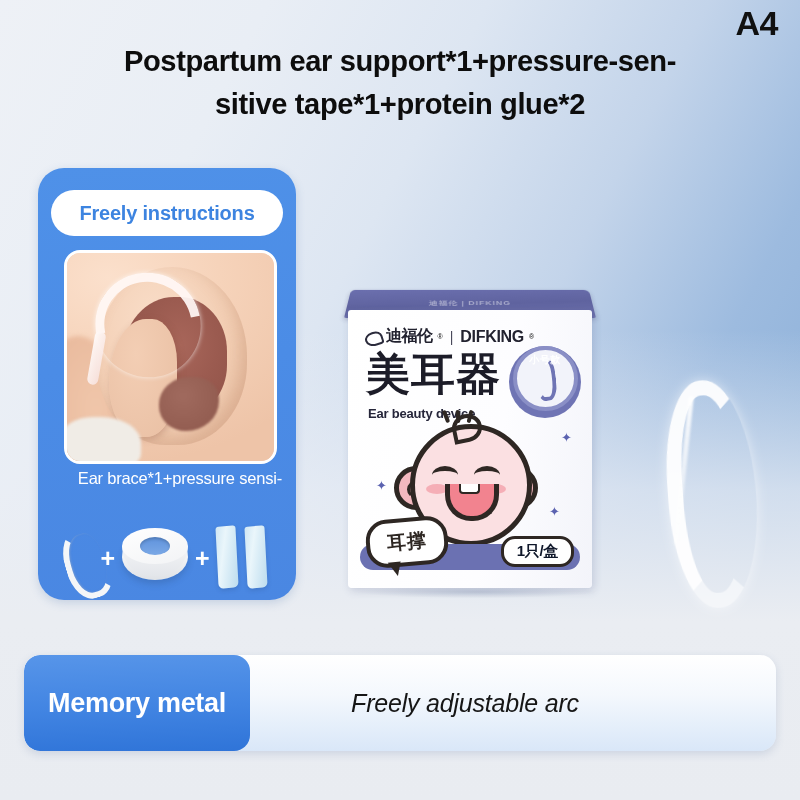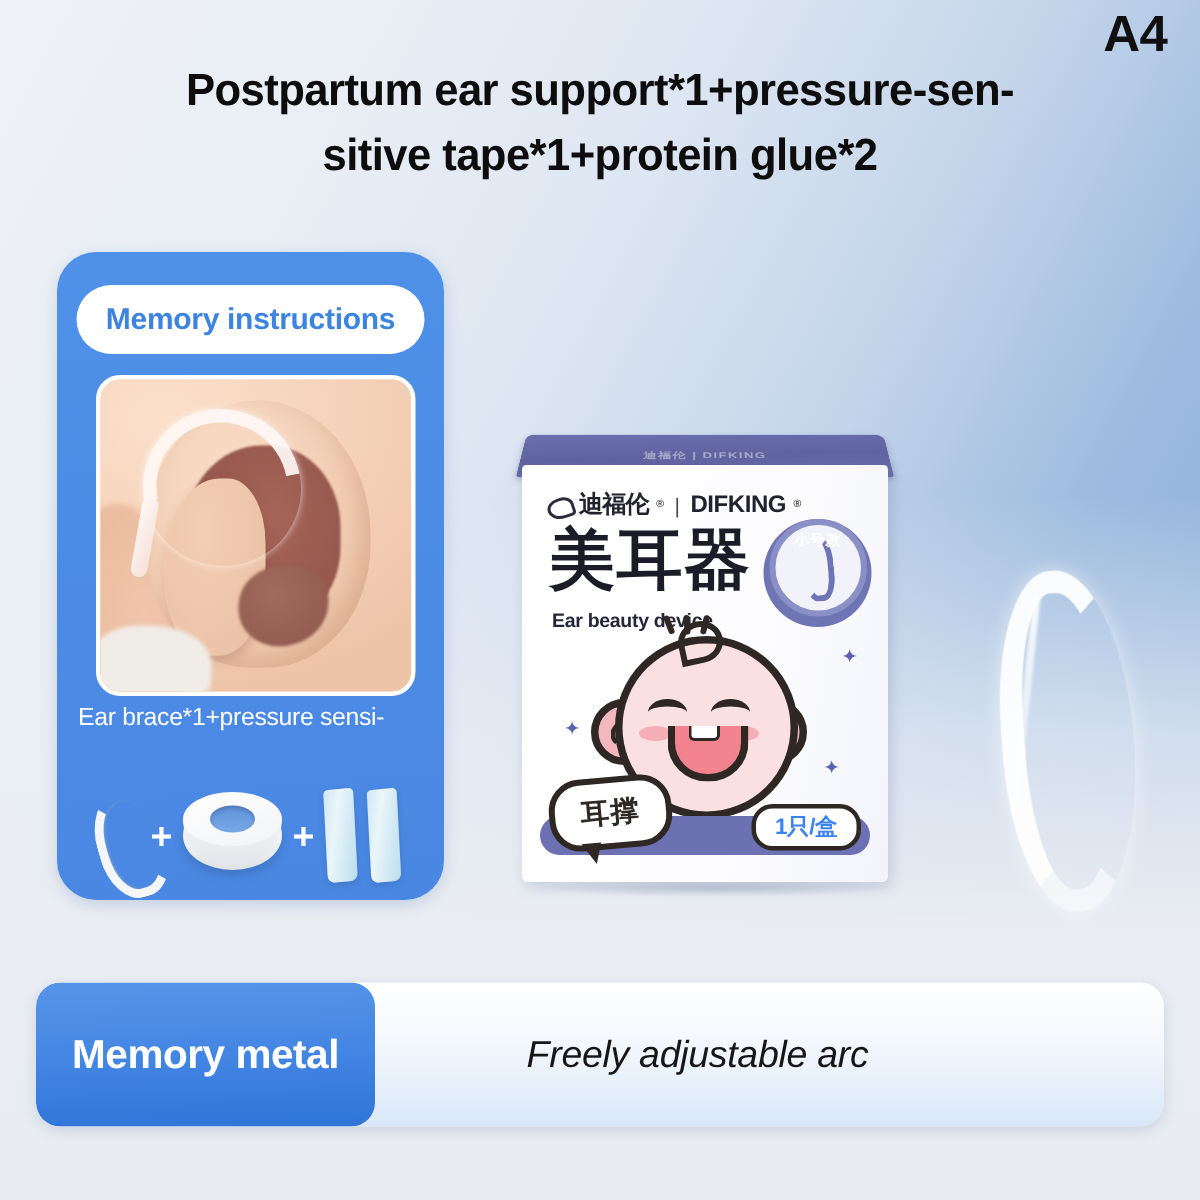--- a/index.html
+++ b/index.html
@@ -168,21 +168,21 @@
     border-radius: 40% 50% 30% 30%;
     background: #f0ece6;
     filter: blur(1.5px);
   }
 
   #kit-caption {
     position: absolute;
     left: 14px;
     top: 300px;
     width: 230px;
-    text-align: left;
+    text-align: right;
     color: #ffffff;
     font-size: 16.5px;
     line-height: 1.32;
     letter-spacing: -0.2px;
   }
   #kit-icons {
     position: absolute;
     left: 16px;
     top: 352px;
     width: 226px;
@@ -531,21 +531,21 @@
   #qty-badge {
     position: absolute;
     right: 18px;
     bottom: 21px;
     padding: 3px 13px;
     background: #ffffff;
     border: 3px solid #2e2723;
     border-radius: 14px;
     font-size: 15px;
     font-weight: bold;
-    color: #3b82f6;
+    color: #0f172a;
     letter-spacing: -0.3px;
   }
   #box-shadow-ground {
     position: absolute;
     left: 358px;
     top: 586px;
     width: 238px;
     height: 12px;
     background: radial-gradient(ellipse at 50% 50%, rgba(90,110,150,0.26) 0%, rgba(90,110,150,0) 72%);
   }
@@ -627,21 +627,21 @@
   <div id="bg-fade"></div>
 
   <div id="a4-label">A4</div>
   <div id="headline">
     <div>Postpartum ear support*1+pressure-sen-</div>
     <div>sitive tape*1+protein glue*2</div>
   </div>
 
   <div id="instruction-card">
 
-    <div id="instr-badge">Memory instructions</div>
+    <div id="instr-badge">Freely instructions</div>
 
     <div id="ear-photo">
       <div class="skin"></div>
       <div class="cheek"></div>
       <div class="helix"></div>
       <div class="concha"></div>
       <div class="antihelix"></div>
       <div class="lobe"></div>
       <div class="brace-on-ear"></div>
       <div class="brace-tail"></div>

